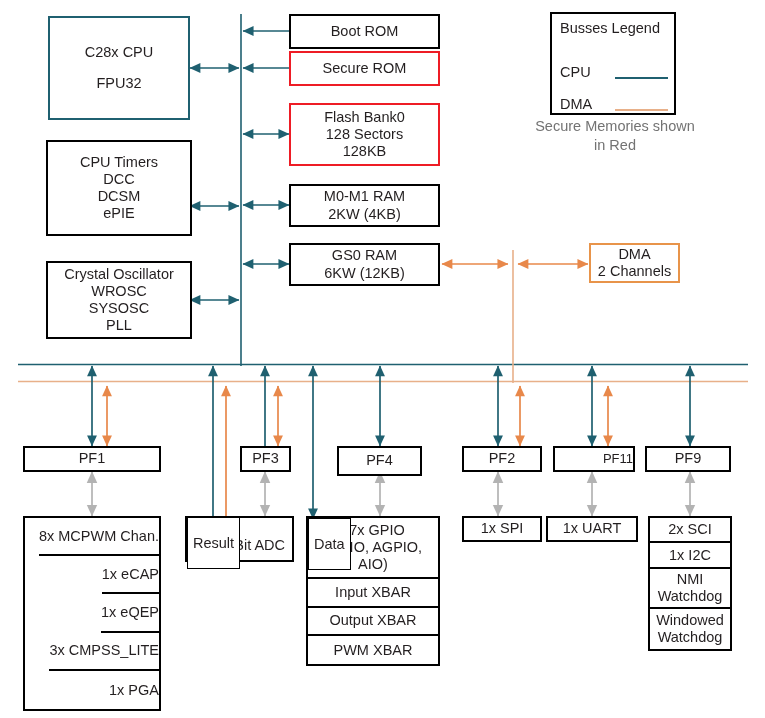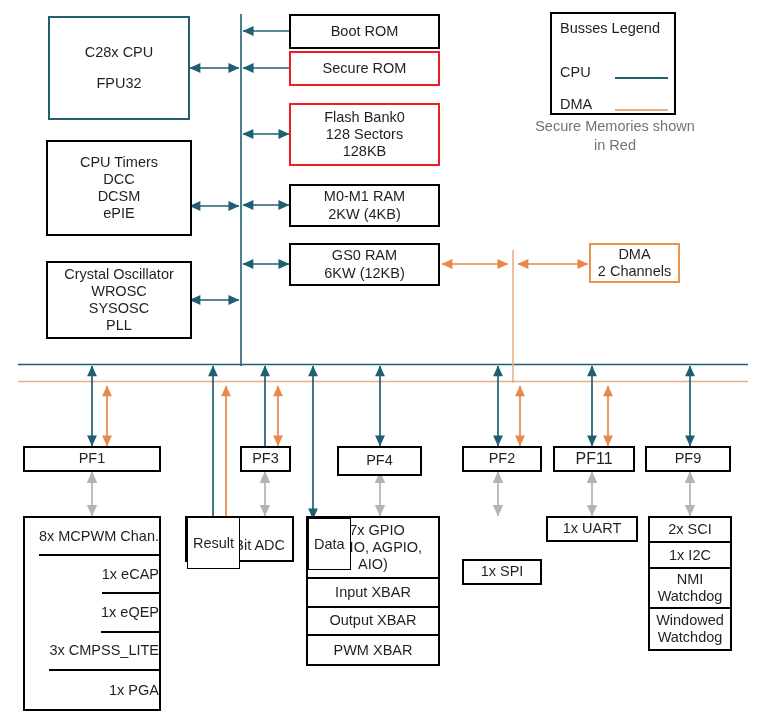--- a/index.html
+++ b/index.html
@@ -254,21 +254,21 @@
   </div>
   <div class="box black" style="left:240px;top:446px;width:51px;height:26px;font-size:14.5px;">
     <span class="ln">PF3</span>
   </div>
   <div class="box black" style="left:337px;top:446px;width:85px;height:30px;font-size:14.5px;">
     <span class="ln">PF4</span>
   </div>
   <div class="box black" style="left:462px;top:446px;width:80px;height:26px;font-size:14.5px;">
     <span class="ln">PF2</span>
   </div>
-  <div class="box black" style="left:553px;top:446px;width:82px;height:26px;font-size:16px;">
+  <div class="box black" style="left:553px;top:446px;width:82px;height:26px;font-size:13px;align-items:flex-end;">
     <span class="ln">PF11</span>
   </div>
   <div class="box black" style="left:645px;top:446px;width:86px;height:26px;font-size:14.5px;">
     <span class="ln">PF9</span>
   </div>
 
   <div class="stack" style="left:23px;top:516px;width:138px;height:195px;font-size:14.5px;align-items:flex-end;">
     <div class="cell" style="height:39px;">
       <span class="ln">8x MCPWM Chan.</span>
     </div>
@@ -305,21 +305,21 @@
       <span class="ln">Output XBAR</span>
     </div>
     <div class="cell" style="height:29px;">
       <span class="ln">PWM XBAR</span>
     </div>
   </div>
   <div class="tag" style="left:308px;top:518px;font-size:14.5px;">
     <span>Data</span>
   </div>
 
-  <div class="box black" style="left:462px;top:516px;width:80px;height:26px;font-size:14.5px;margin-top:43px;">
+  <div class="box black" style="left:462px;top:516px;width:80px;height:26px;font-size:14.5px;">
     <span class="ln">1x SPI</span>
   </div>
 
   <div class="box black" style="left:546px;top:516px;width:92px;height:26px;font-size:14.5px;">
     <span class="ln">1x UART</span>
   </div>
 
   <div class="stack" style="left:648px;top:516px;width:84px;height:135px;font-size:14.5px;">
     <div class="cell" style="height:26px;">
       <span class="ln">2x SCI</span>

